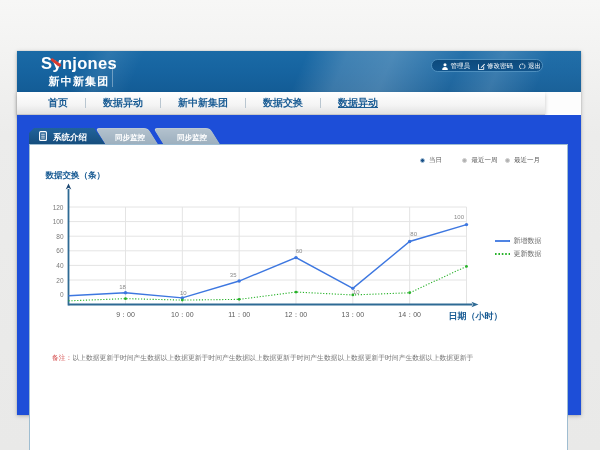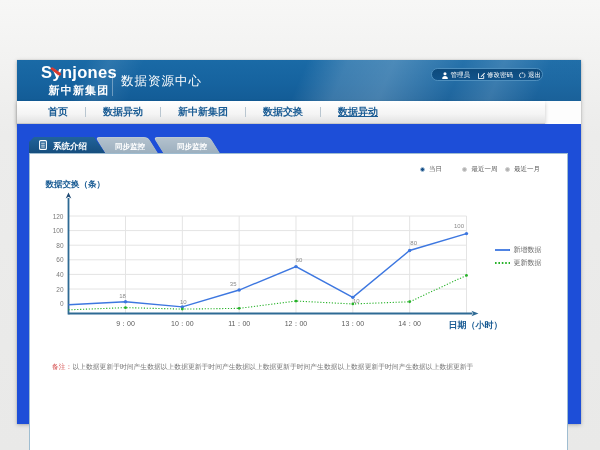--- a/index.html
+++ b/index.html
@@ -3,21 +3,21 @@
 <meta charset="utf-8">
 <style>
   * { margin:0; padding:0; box-sizing:border-box; }
   html,body { width:600px; height:450px; overflow:hidden; }
   body {
     font-family: "Liberation Sans", sans-serif;
     background: linear-gradient(180deg, #f7f7f6 0%, #ececeb 30%, #e9e9e8 100%);
     position:relative;
   }
   .app {
-    position:absolute; left:17px; top:60px; width:564px; height:364px;
+    position:absolute; left:17px; top:51px; width:564px; height:364px;
     background:#fdfdfd;
     box-shadow: 0 1px 4px rgba(0,0,0,.25), 0 0 1px rgba(0,0,0,.2);
   }
   
   .header {
     position:absolute; left:0; top:0; width:564px; height:41px;
     background:
       linear-gradient(113deg, rgba(255,255,255,0) 12%, rgba(255,255,255,.09) 16%, rgba(255,255,255,0) 22%, rgba(255,255,255,0) 50%, rgba(255,255,255,.17) 57%, rgba(255,255,255,.22) 65%, rgba(255,255,255,.12) 72%, rgba(255,255,255,.05) 77%, rgba(255,255,255,.16) 84%, rgba(255,255,255,.03) 92%),
       linear-gradient(180deg, #1a6aa6 0%, #16639f 55%, #135c96 100%);
     overflow:hidden;
@@ -94,21 +94,20 @@
 <body>
 
 <div class="app">
 
   <div class="header">
     <div class="logo">
       <div class="logo-en"><span>S</span><span class="logo-y">y</span><span>njones</span></div>
       <div class="logo-cn">新中新集团</div>
     </div>
     <div class="header-divider"></div>
-    <div class="app-title">数据资源中心</div>
     <div class="user-pill">
       <span class="pill-item pill-user">
         <svg width="6" height="7" viewBox="0 0 7 8">
             <circle cx="3.5" cy="2" r="1.8" fill="#fff"></circle>
             <path d="M0.2 8 C0.2 5.6 1.6 4.6 3.5 4.6 C5.4 4.6 6.8 5.6 6.8 8 Z" fill="#fff"></path>
           </svg>
         <span>管理员</span>
       </span>
       <span class="pill-item pill-pwd">
         <svg width="7" height="7" viewBox="0 0 8 8">

